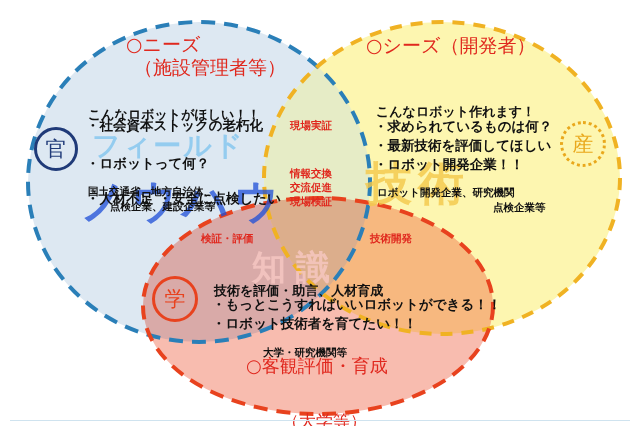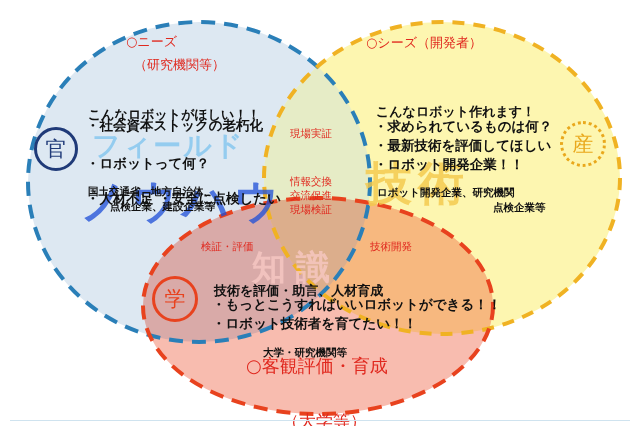--- a/index.html
+++ b/index.html
@@ -1,24 +1,24 @@
 <!DOCTYPE html>
 <html><head>
   <meta charset="utf-8">
   <style>
     html, body { margin: 0; padding: 0; background: #ffffff; }
     body { width: 640px; height: 426px; position: relative; overflow: hidden;
            font-family: "DejaVu Sans", sans-serif; }
     #diagram { position: absolute; left: 0; top: 0; width: 640px; height: 426px; }
     .txt { position: absolute; white-space: nowrap; line-height: 1; }
-    .title-red { color: #e0281e; font-size: 13px; }
+    .title-red { color: #e0281e; font-size: 19px; }
     .head-black { color: #111; font-size: 13px; font-weight: bold; margin-top: 16px; }
     .bullet { color: #111; font-size: 13.5px; font-weight: bold; line-height: 19px; }
     .small { color: #111; font-size: 10.5px; font-weight: bold; line-height: 15px; text-align: center; }
-    .overlap { color: #e0281e; font-size: 10.5px; font-weight: normal; line-height: 14px; text-align: center; margin-top: 8px; }
+    .overlap { color: #e0281e; font-size: 10.5px; font-weight: bold; line-height: 14px; text-align: center; }
     .watermark { position: absolute; white-space: nowrap; font-weight: bold; line-height: 1; }
     .badge { position: absolute; border-radius: 50%; display: flex; align-items: center;
              justify-content: center; font-size: 21px; box-sizing: border-box; }
     .bottom-rule { position: absolute; left: 10px; right: 10px; top: 420px; height: 1px; background: #cfe3ef; }
   </style>
 </head>
 <body>
 
 <svg id="diagram" width="640" height="426" viewBox="0 0 640 426">
   <defs>
@@ -63,21 +63,21 @@
 <div class="watermark" style="left:92px; top:132px; font-size:28px; color:#7cc3ef; opacity:0.75; letter-spacing:2px;">フィールド</div>
 <div class="watermark" style="left:80px; top:178px; font-size:46px; color:#1d4ed8; opacity:0.75; letter-spacing:4px;">ノウハウ</div>
 <div class="watermark" style="left:366px; top:160px; font-size:46px; color:#f4c84a; opacity:0.8; letter-spacing:6px;">技術</div>
 <div class="watermark" style="left:252px; top:250px; font-size:34px; color:#f8c9c4; opacity:0.8; letter-spacing:10px;">知識</div>
 
 <div class="badge" style="left:34px; top:127px; width:44px; height:44px; border:3px solid #1f3a78; color:#1f3a78;">官</div>
 <div class="badge" style="left:560px; top:121px; width:46px; height:46px; border:3px dotted #e9a81c; color:#e9a81c;">産</div>
 <div class="badge" style="left:152px; top:276px; width:46px; height:46px; border:3px solid #e8421e; color:#e8421e;">学</div>
 
 <div class="txt title-red" style="left:126px; top:35px;">○ニーズ</div>
-<div class="txt title-red" style="left:134px; top:58px;">（研究機関等）</div>
+<div class="txt title-red" style="left:134px; top:58px;">（施設管理者等）</div>
 <div class="txt head-black" style="left:88px; top:92px;">こんなロボットがほしい！！</div>
 <div class="txt bullet" style="left:86px; top:116px;">・社会資本ストックの老朽化</div>
 <div class="txt bullet" style="left:86px; top:144px;margin-top:45px;">・人材不足 ・安全に点検したい</div>
 <div class="txt bullet" style="left:86px; top:154px;">・ロボットって何？</div>
 <div class="txt small" style="left:88px; top:184px;">国土交通省、地方自治体、</div>
 <div class="txt small" style="left:110px; top:199px;">点検企業、建設企業等</div>
 
 <div class="txt title-red" style="left:366px; top:36px;">○シーズ（開発者）</div>
 <div class="txt head-black" style="left:376px; top:89px;">こんなロボット作れます！</div>
 <div class="txt bullet" style="left:374px; top:117px;">・求められているものは何？</div>

